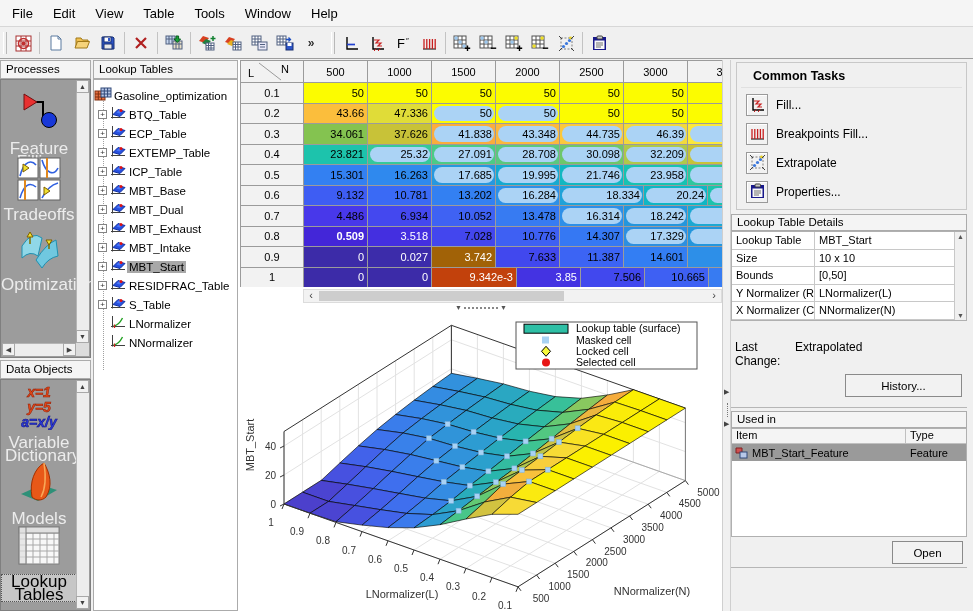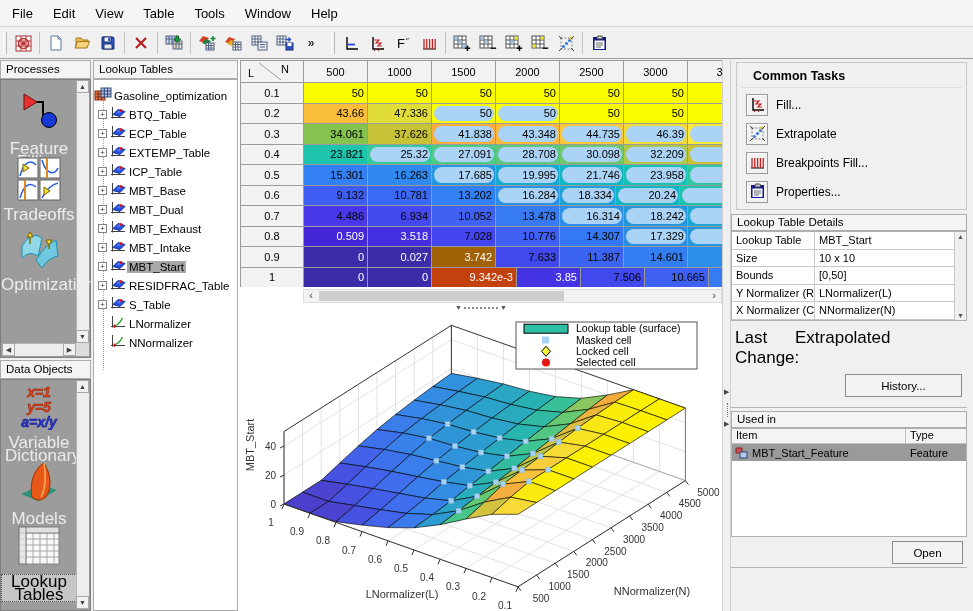--- a/index.html
+++ b/index.html
@@ -79,21 +79,21 @@
   .sec-hdr { position:absolute; left:0; width:236px; height:17px; background:#F4F4F4; border:1px solid #ABABAB; font-size:11.5px; padding:1px 0 0 5px; }
   #details-hdr { top:154px; }
   #details-table { position:absolute; left:0; top:171px; width:236px; height:90px; background:#fff; border:1px solid #B0B0B0; }
   .drow { display:flex; height:17.6px; border-bottom:1px solid #C8C8C8; font-size:11px; }
   .dprop { width:83px; border-right:1px solid #C8C8C8; padding:2px 0 0 4px; overflow:hidden; white-space:nowrap; }
   .dval { flex:1; padding:2px 0 0 4px; overflow:hidden; white-space:nowrap; border-right:1px solid #C8C8C8; }
   #details-vscroll { position:absolute; right:0; top:0; width:12px; height:88px; background:#F0F0F0; border-left:1px solid #C8C8C8; font-size:7px; color:#555; }
   #details-vscroll .u { position:absolute; top:1px; left:2px; }
   #details-vscroll .d { position:absolute; bottom:1px; left:2px; }
 
-  #lastchange { position:absolute; left:4px; top:268px; width:230px; font-size:17px; }
+  #lastchange { position:absolute; left:4px; top:280px; width:230px; font-size:12px; }
   #lastchange .lbl { display:inline-block; width:60px; vertical-align:top; }
   #lastchange .val { display:inline-block; }
   .btn { position:absolute; height:23px; background:#F2F2F2; border:1px solid #8A8A8A; font-size:11.5px; font-family:"Liberation Sans",sans-serif; text-align:center; }
   #history-btn { left:114px; top:314px; width:117px; }
   #divider1 { position:absolute; left:0; top:347px; width:236px; border-top:1px solid #B6B6B6; }
   #usedin-hdr { top:351px; }
   #usedin-table { position:absolute; left:0; top:368px; width:236px; height:109px; background:#fff; border:1px solid #B0B0B0; }
   .uhead { display:flex; height:15px; background:#F4F4F4; border-bottom:1px solid #C0C0C0; font-size:11px; }
   .uhead .c1 { width:174px; padding-left:4px; border-right:1px solid #C0C0C0; }
   .uhead .c2 { flex:1; padding-left:4px; }
@@ -657,21 +657,21 @@
         <div class="cell" style="width: 64px; background: rgb(58, 106, 245);">
           <span class="cellval" style="color: rgb(0, 0, 0);">10.781</span>
         </div>
         <div class="cell" style="width: 64px; background: rgb(51, 128, 242); padding-left: 33px;">
           <span class="cellval" style="color: rgb(0, 0, 0);">13.202</span>
         </div>
         <div class="cell" style="width: 64px; background: rgb(45, 144, 232);">
           <div class="pill"></div>
           <span class="cellval" style="color: rgb(0, 0, 0);">16.284</span>
         </div>
-        <div class="cell" style="width: 56px; background: rgb(31, 162, 216);">
+        <div class="cell" style="width: 84px; background: rgb(31, 162, 216);">
           <div class="pill"></div>
           <span class="cellval" style="color: rgb(0, 0, 0);">18.334</span>
         </div>
         <div class="cell" style="width: 64px; background: rgb(16, 182, 196);">
           <div class="pill"></div>
           <span class="cellval" style="color: rgb(0, 0, 0);">20.24</span>
         </div>
         <div class="cell" style="width: 64px; background: rgb(29, 195, 172);">
           <div class="pill"></div>
           <span class="cellval" style="color: rgb(0, 0, 0);"></span>
@@ -700,21 +700,21 @@
           <span class="cellval" style="color: rgb(0, 0, 0);">18.242</span>
         </div>
         <div class="cell" style="width: 64px; background: rgb(28, 168, 210);">
           <div class="pill"></div>
           <span class="cellval" style="color: rgb(0, 0, 0);"></span>
         </div>
       </div>
       <div class="trow">
         <div class="cell hd" style="width: 63px;">0.8</div>
         <div class="cell" style="width: 64px; background: rgb(67, 38, 216);">
-          <span class="cellval" style="color: rgb(255, 255, 255);">0.509</span>
+          <span class="cellval" style="color: rgb(255, 255, 255); font-weight: bold;">0.509</span>
         </div>
         <div class="cell" style="width: 64px; background: rgb(68, 47, 224);">
           <span class="cellval" style="color: rgb(255, 255, 255);">3.518</span>
         </div>
         <div class="cell" style="width: 64px; background: rgb(67, 70, 238);">
           <span class="cellval" style="color: rgb(0, 0, 0);">7.028</span>
         </div>
         <div class="cell" style="width: 64px; background: rgb(62, 96, 243);">
           <span class="cellval" style="color: rgb(0, 0, 0);">10.776</span>
         </div>
@@ -1032,38 +1032,38 @@
                 <path d="M4 2 V14 H15" stroke="#000" fill="none" stroke-width="1.4"></path>
                 <path d="M5 5 H10 L7 8 H12 L9 11 H13" stroke="#C82020" fill="none" stroke-width="1.2"></path>
                 <path d="M5 16 L7.5 13.5 M9 16 L11.5 13.5" stroke="#C82020"></path>
               </svg>
             </div>
             <span class="task-label">Fill...</span>
           </div>
           <div class="task-row">
             <div class="task-ic">
               <svg width="17" height="17" viewBox="0 0 17 17">
+                <path d="M2 14 H15" stroke="#000"></path>
+                <path d="M3 14 V4 M5.8 14 V4 M8.6 14 V4 M11.4 14 V4 M14.2 14 V4" stroke="#C82020" stroke-width="1.3"></path>
+              </svg>
+            </div>
+            <span class="task-label">Breakpoints Fill...</span>
+          </div>
+          <div class="task-row">
+            <div class="task-ic">
+              <svg width="17" height="17" viewBox="0 0 17 17">
                 <rect x="3" y="3" width="11" height="11" fill="none" stroke="#808080" stroke-dasharray="2 1.5"></rect>
                 <circle cx="5.5" cy="11.5" r="1.6" fill="#3C78DC"></circle>
                 <circle cx="8.5" cy="8.5" r="1.6" fill="#3C78DC"></circle>
                 <circle cx="11.5" cy="5.5" r="1.6" fill="#3C78DC"></circle>
                 <circle cx="12.5" cy="3" r="1.4" fill="#E8D020"></circle>
                 <path d="M1 1 L4 4 M16 1 L13 4 M1 16 L4 13 M16 16 L13 13" stroke="#404040"></path>
               </svg>
             </div>
             <span class="task-label">Extrapolate</span>
-          </div>
-          <div class="task-row">
-            <div class="task-ic">
-              <svg width="17" height="17" viewBox="0 0 17 17">
-                <path d="M2 14 H15" stroke="#000"></path>
-                <path d="M3 14 V4 M5.8 14 V4 M8.6 14 V4 M11.4 14 V4 M14.2 14 V4" stroke="#C82020" stroke-width="1.3"></path>
-              </svg>
-            </div>
-            <span class="task-label">Breakpoints Fill...</span>
           </div>
           <div class="task-row">
             <div class="task-ic">
               <svg width="17" height="17" viewBox="0 0 17 17">
                 <rect x="2" y="2" width="13" height="13" fill="#18188A"></rect>
                 <rect x="3.5" y="5.5" width="10" height="8.5" fill="#F8F8F8"></rect>
                 <rect x="6" y="1" width="5.5" height="3" rx="1" fill="#C8C8C8" stroke="#404040"></rect>
                 <path d="M5 8 H12 M5 10 H12 M5 12 H10" stroke="#707070"></path>
               </svg>
             </div>

